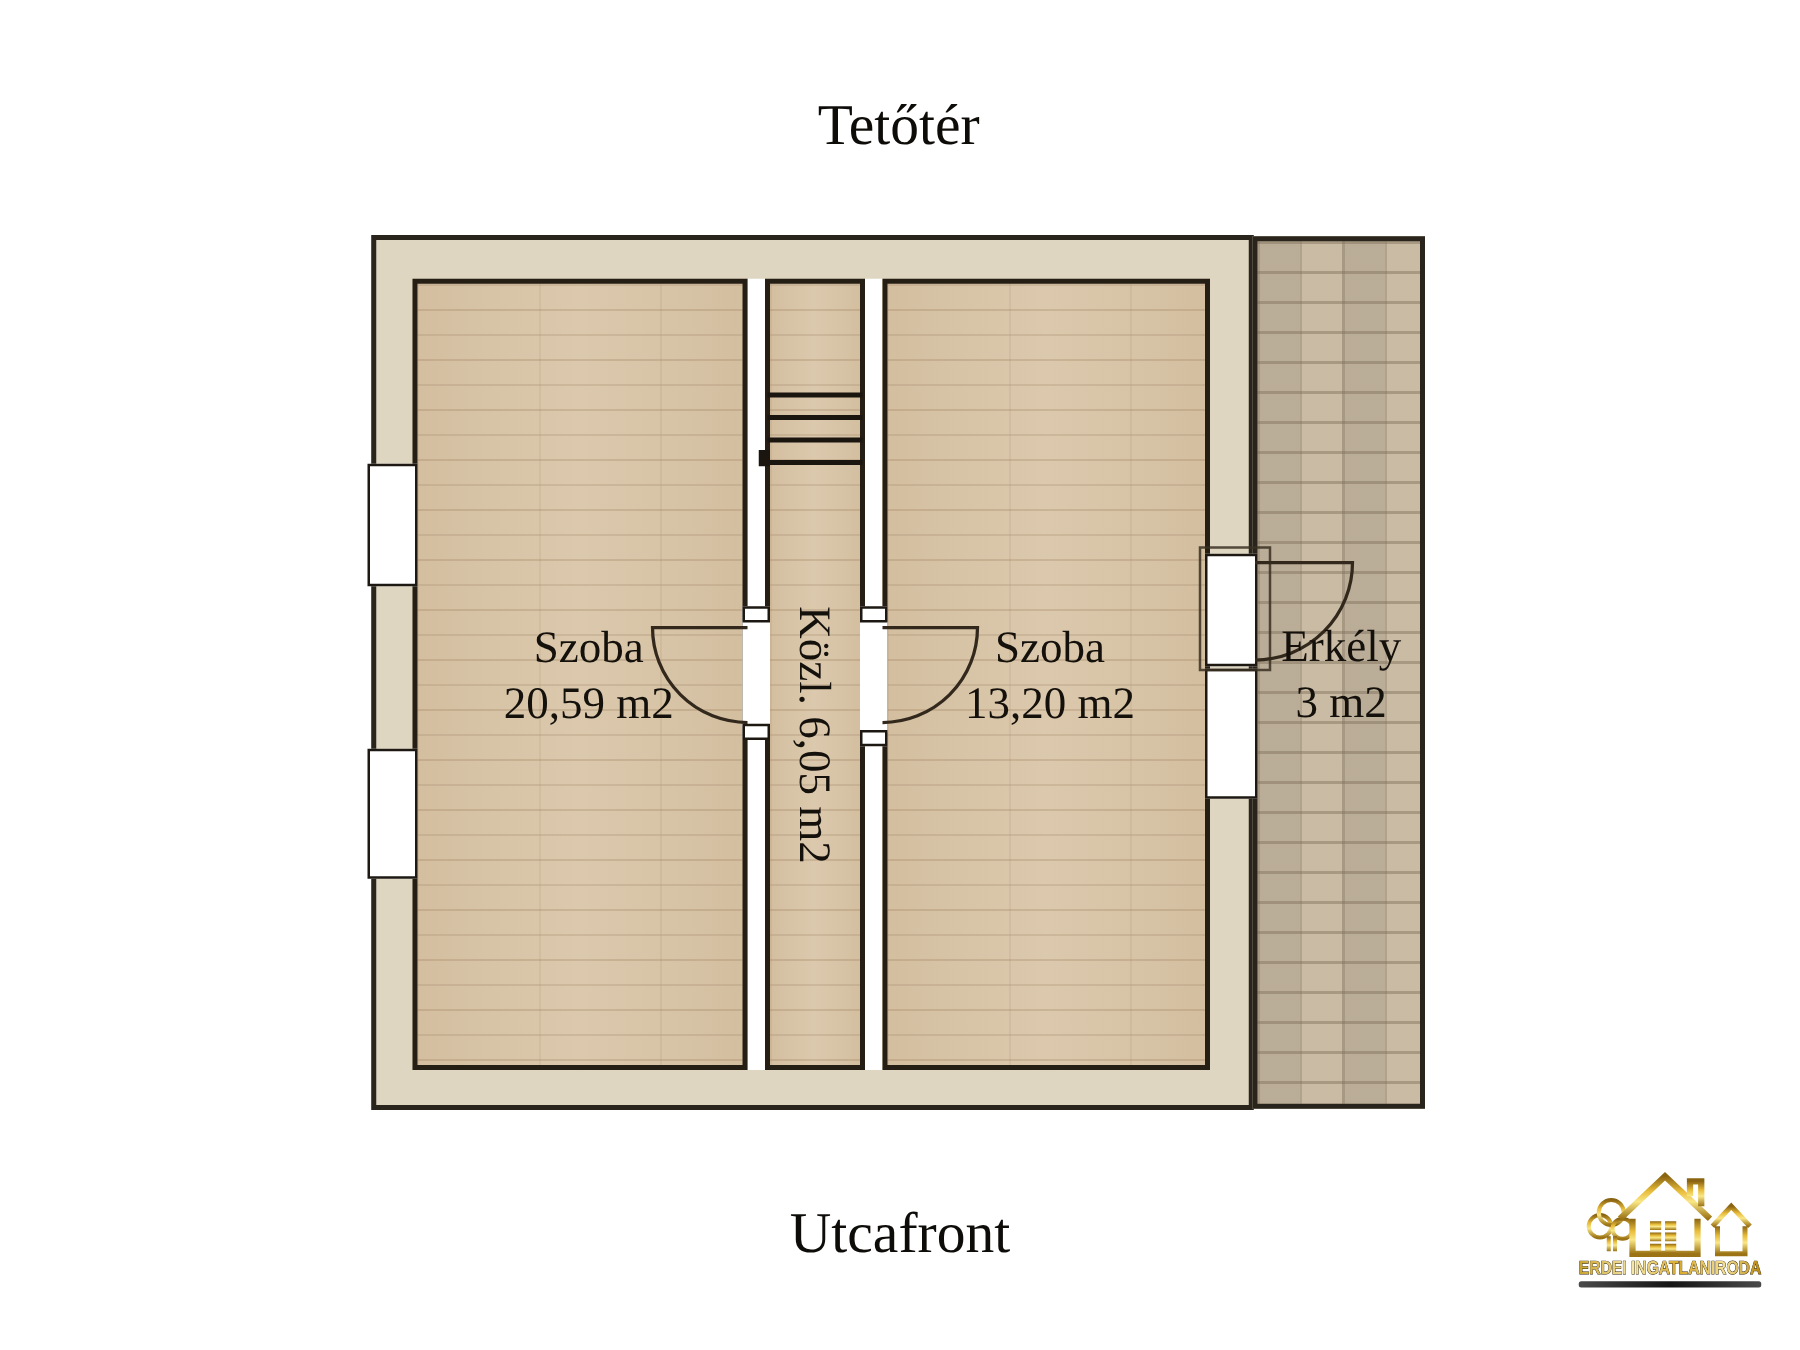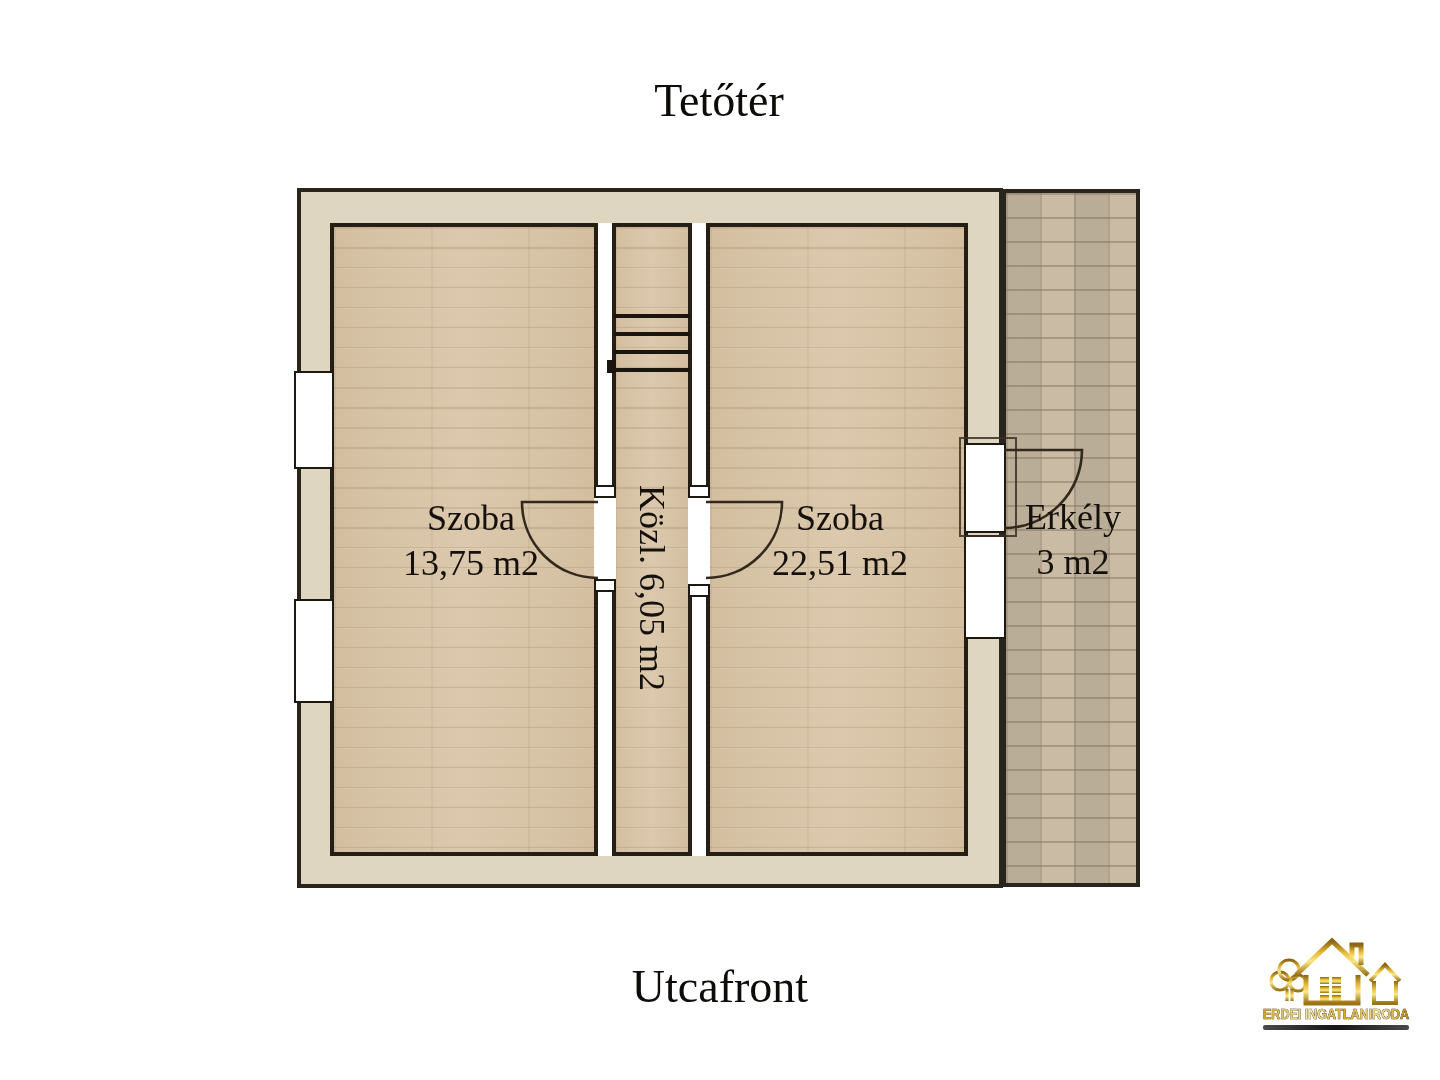--- a/index.html
+++ b/index.html
@@ -101,25 +101,25 @@
   <div class="abs jamb" style="left:688px;top:584px;"></div>
 
   <svg class="overlay" width="1440" height="1080" viewBox="0 0 1440 1080">
     <path d="M598,502 L522,502 A76,76 0 0 0 598,578" fill="none" stroke="#32281c" stroke-width="2.6"></path>
     <path d="M706,502 L782,502 A76,76 0 0 1 706,578" fill="none" stroke="#32281c" stroke-width="2.6"></path>
     <path d="M1004,450 L1082,450 A78,78 0 0 1 1004,528" fill="none" stroke="#32281c" stroke-width="2.6"></path>
   </svg>
 
   <div class="plan-label" style="left:471px;top:541px;">
     <div>Szoba</div>
-    <div>13,75 m2</div>
+    <div>20,59 m2</div>
   </div>
   <div class="plan-label" style="left:840px;top:541px;">
     <div>Szoba</div>
-    <div>22,51 m2</div>
+    <div>13,20 m2</div>
   </div>
   <div class="plan-label rot" style="left:651px;top:588px;">Közl. 6,05 m2</div>
   <div class="plan-label" style="left:1073px;top:540px;font-family:Liberation Serif, serif;">
     <div>Erkély</div>
     <div>3 m2</div>
   </div>
 
   <svg class="abs logo" viewBox="0 0 152 100">
     <defs>
       <linearGradient id="gold" x1="0" y1="0" x2="0" y2="1">

